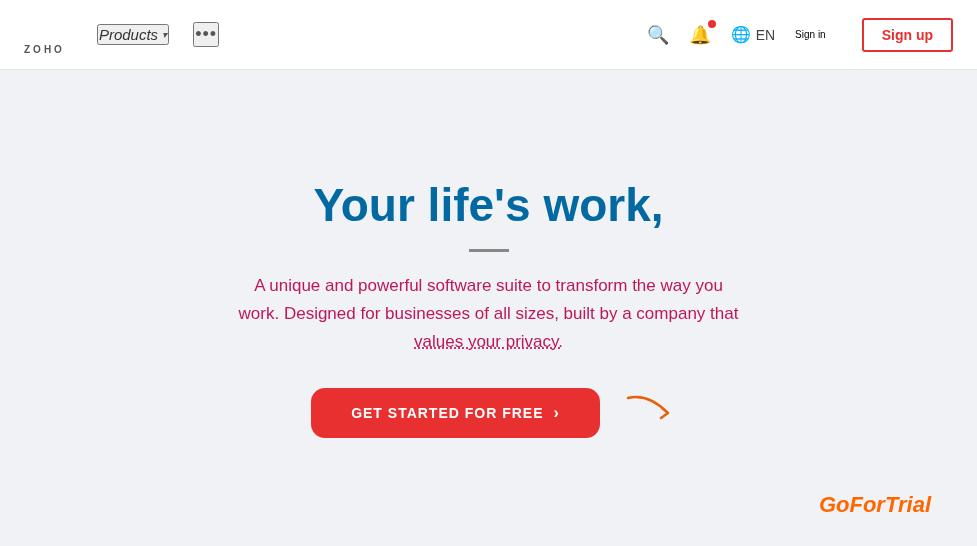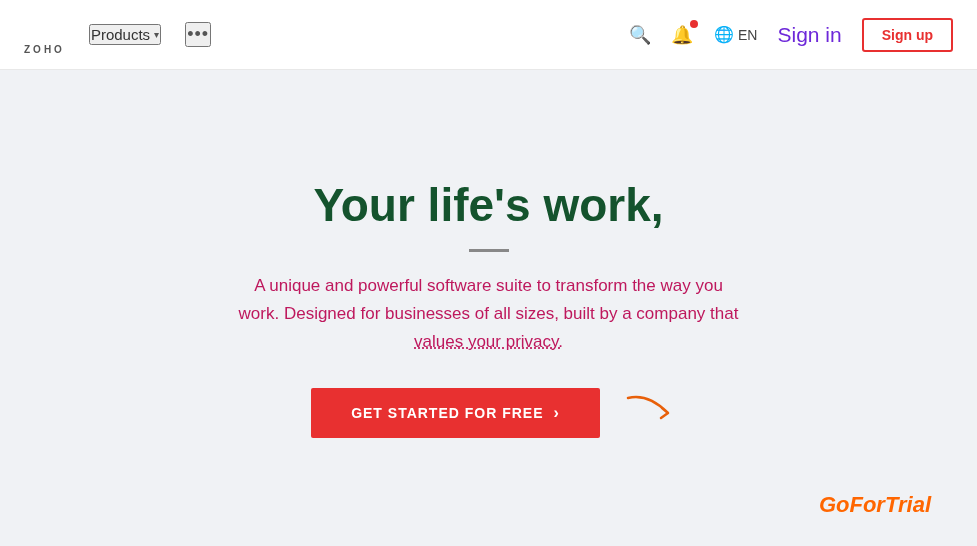--- a/index.html
+++ b/index.html
@@ -12,21 +12,21 @@
       display: flex;
       align-items: center;
       padding: 0 24px;
       border-bottom: 1px solid #e8e8e8;
       gap: 20px;
     }
     .logo-area {
       display: flex;
       flex-direction: column;
       align-items: center;
-      margin-right: 4px;
+      margin-right: 12px;
     }
     .logo-squares {
       display: grid;
       grid-template-columns: 1fr 1fr;
       gap: 3px;
       width: 36px;
       height: 28px;
     }
     .logo-squares .sq {
       border-radius: 2px;
@@ -44,20 +44,21 @@
       margin-top: 2px;
     }
     .nav-products {
       display: flex;
       align-items: center;
       gap: 4px;
       cursor: pointer;
       font-size: 15px;
       color: #333;
       font-weight: 500;
+      font-style: italic;
     }
     .chevron-down {
       font-size: 10px;
       color: #555;
     }
     .nav-dots {
       font-size: 18px;
       color: #555;
       cursor: pointer;
       letter-spacing: 1px;
@@ -98,50 +99,51 @@
       font-size: 14px;
       color: #444;
     }
     .globe-icon {
       font-size: 16px;
     }
     .signin-btn {
       background: none;
       border: none;
       cursor: pointer;
-      font-size: 21px;
-      color: #6d28d9;
+      font-size: 10px;
+      color: #000000;
       font-weight: 500;
     }
     .signup-btn {
       background: #fff;
       border: 2px solid #e83030;
       color: #e83030;
       padding: 7px 18px;
       font-size: 14px;
       font-weight: 600;
       cursor: pointer;
       border-radius: 3px;
+      margin-left: 16px;
     }
 
     
     .hero {
       background: #f0f2f5;
       display: flex;
       flex-direction: column;
       align-items: center;
       justify-content: center;
       height: calc(546px - 70px);
       text-align: center;
       padding: 20px;
     }
     .hero-title {
       font-size: 46px;
       font-weight: 700;
-      color: #14532d;
+      color: #0369a1;
       line-height: 1.2;
       max-width: 700px;
       margin-bottom: 16px;
     }
     .hero-divider {
       width: 40px;
       height: 3px;
       background: #888;
       margin: 0 auto 20px auto;
     }
@@ -169,21 +171,21 @@
       color: #fff;
       border: none;
       padding: 16px 40px;
       font-size: 14px;
       font-weight: 700;
       letter-spacing: 1px;
       cursor: pointer;
       display: flex;
       align-items: center;
       gap: 10px;
-      border-radius: 2px;
+      border-radius: 14px;
       margin-left: 32px;
     }
     .btn-arrow { font-size: 16px; }
 
     
     .arrow-annotation {
       position: relative;
       width: 80px;
       height: 50px;
     }

